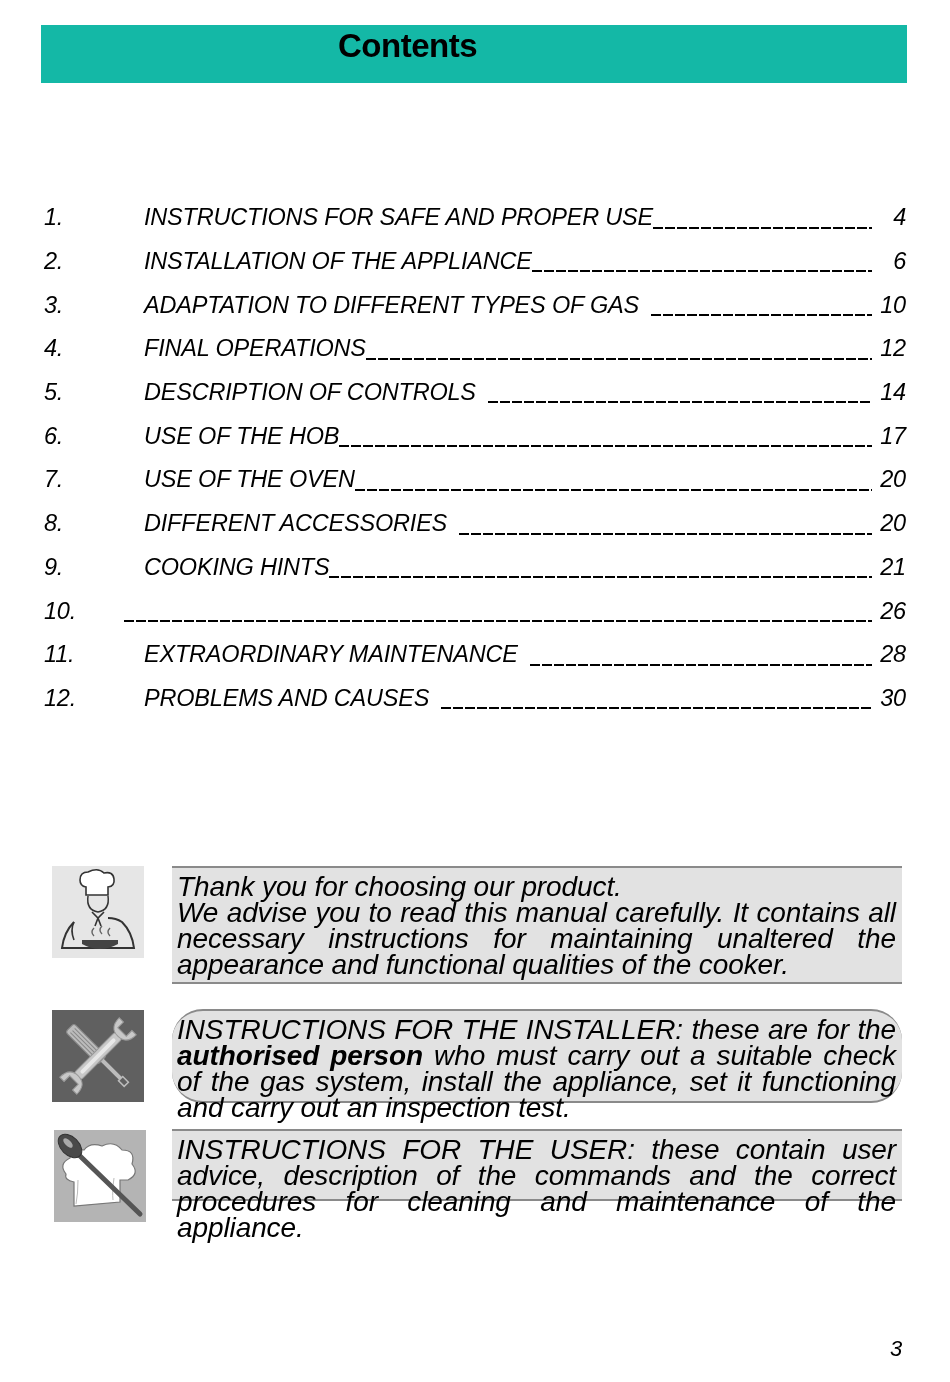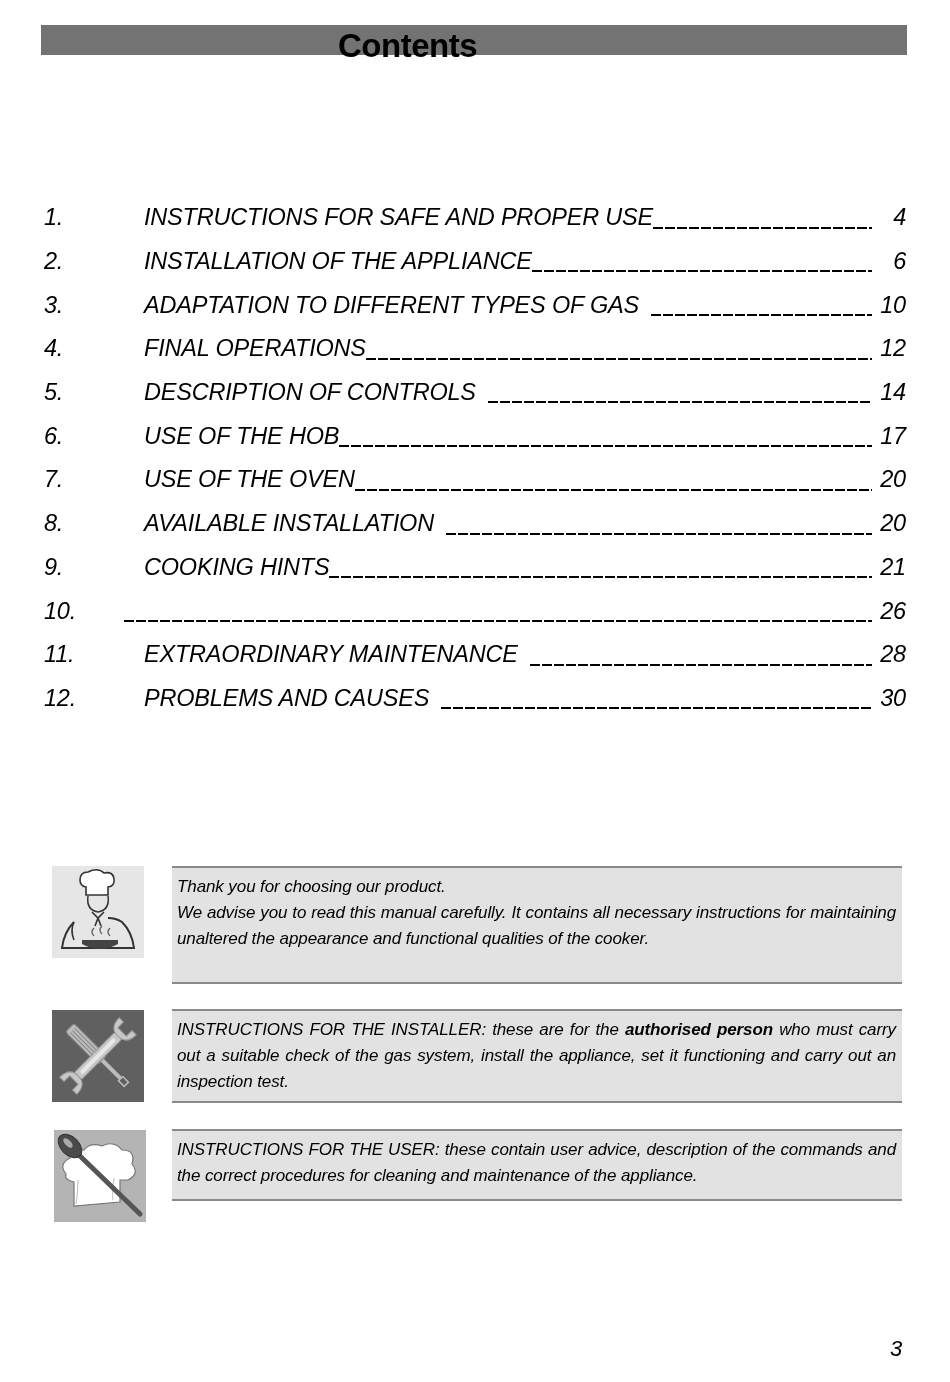--- a/index.html
+++ b/index.html
@@ -1,40 +1,40 @@
 <!DOCTYPE html>
 <html><head>
 <meta charset="utf-8">
 <style>
   html, body { margin:0; padding:0; background:#ffffff; }
   body { width:950px; height:1382px; position:relative; overflow:hidden;
          font-family:"Liberation Sans", "DejaVu Sans", sans-serif; color:#000; }
 
-  .title-bar { position:absolute; left:41px; top:25px; width:866px; height:30px;
-               background:#737373; }
+  .title-bar { position:absolute; left:41px; top:25px; width:866px; height:58px;
+               background:#14b8a6; }
   .title-bar .title { position:absolute; left:297px; top:0; height:41px; line-height:42px;
                       font-size:33px; font-weight:bold; letter-spacing:-0.5px; }
 
   .toc { position:absolute; left:44px; top:196px; width:862px; }
   .toc-row { position:relative; height:43.7px; display:flex; align-items:center;
              font-style:italic; font-size:23.5px; letter-spacing:-0.2px; }
   .toc-num { width:68px; flex:0 0 68px; }
   .toc-label { white-space:nowrap; flex:0 0 auto;margin-left:32px; }
   .toc-leader { flex:1 1 auto; height:2px; margin:0 8px 0 0; align-self:flex-end;
                 margin-bottom:11px;
                 background-image:repeating-linear-gradient(to right,#000 0,#000 10px,transparent 10px,transparent 12px); }
   .toc-leader.gap { margin-left:12px; }
   .toc-page { flex:0 0 auto; text-align:right; min-width:26px; }
 
   .note { position:absolute; left:52px; width:854px; }
   .note .icon { position:absolute; left:0; top:0; width:92px; height:92px; }
   .note .box { position:absolute; left:120px; right:4px; top:0;
                background:#e2e2e2; border-top:2px solid #8a8a8a; border-bottom:2px solid #8a8a8a;
                padding:6px 6px 6px 5px; box-sizing:border-box;
-               font-style:italic; font-size:17px; line-height:26px; text-align:justify;
+               font-style:italic; font-size:28px; line-height:26px; text-align:justify;
                letter-spacing:-0.1px; }
   .note .box p { margin:0; }
   .note .box b { font-weight:bold; }
 
   .page-number { position:absolute; left:890px; top:1336px; font-style:italic; font-size:22px; }
 </style>
 </head>
 <body>
 
 <div class="title-bar">
@@ -79,21 +79,21 @@
       <span class="toc-page">17</span>
     </div>
     <div class="toc-row">
       <span class="toc-num">7.</span>
       <span class="toc-label">USE OF THE OVEN</span>
       <span class="toc-leader"></span>
       <span class="toc-page">20</span>
     </div>
     <div class="toc-row">
       <span class="toc-num">8.</span>
-      <span class="toc-label">AVAILABLE INSTALLATION</span>
+      <span class="toc-label">DIFFERENT ACCESSORIES</span>
       <span class="toc-leader gap"></span>
       <span class="toc-page">20</span>
     </div>
     <div class="toc-row">
       <span class="toc-num">9.</span>
       <span class="toc-label">COOKING HINTS</span>
       <span class="toc-leader"></span>
       <span class="toc-page">21</span>
     </div>
     <div class="toc-row">
@@ -147,21 +147,21 @@
         <rect x="43" y="78" width="6" height="8" fill="#606060" stroke="#bcbcbc" stroke-width="1.5"></rect>
       </g>
       <g transform="rotate(45 46 46)">
         <rect x="41" y="16" width="10" height="60" rx="4" fill="#c8c8c8" stroke="#999" stroke-width="1"></rect>
         <rect x="44" y="22" width="4" height="48" rx="2" fill="#e8e8e8"></rect>
         <path d="M34 4 q0 14 12 14 q12 0 12 -14 l-6 0 l0 8 l-12 0 l0 -8z" fill="#c8c8c8" stroke="#999" stroke-width="1"></path>
         <path d="M34 88 q0 -14 12 -14 q12 0 12 14 l-6 0 l0 -8 l-12 0 l0 8z" fill="#c8c8c8" stroke="#999" stroke-width="1"></path>
       </g>
     </svg>
   </div>
-  <div class="box" style="height:94px;">
+  <div class="box" style="height:94px;border-radius:31px;">
     <p><span>INSTRUCTIONS FOR THE INSTALLER: these are for the </span><b>authorised person</b><span> who must carry out a suitable check of the gas system, install the appliance, set it functioning and carry out an inspection test.</span></p>
   </div>
 </div>
 
 <div class="note" style="top:1129px;">
   <div class="icon" style="left:2px; top:1px;">
     <svg width="92" height="92" viewBox="0 0 92 92">
       <rect x="0" y="0" width="92" height="92" fill="#b4b4b4"></rect>
       <path d="M12 44 q-8 -10 4 -16 q2 -10 14 -8 q6 -8 18 -4 q12 -6 20 4 q14 0 10 14 q8 10 -4 16 l-8 0 l0 22 l-46 4 l0 -24 q-10 -2 -8 -8z" fill="#ffffff" stroke="#777" stroke-width="1.2"></path>
       <path d="M24 50 q0 14 -2 24 M60 48 q-2 14 -1 22" fill="none" stroke="#bbb" stroke-width="1"></path>

